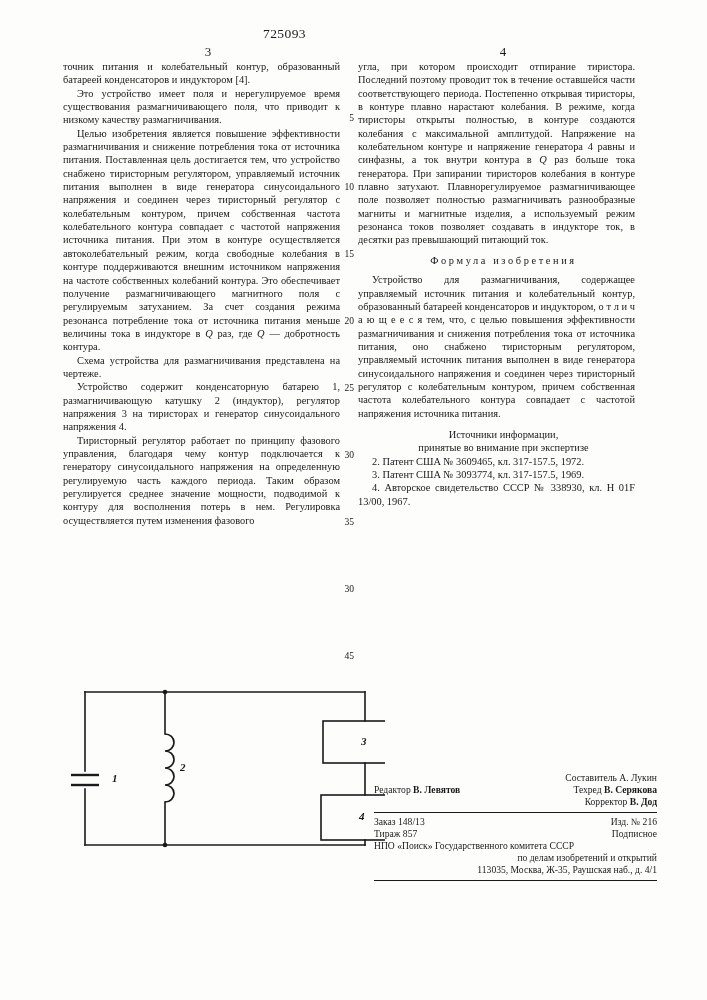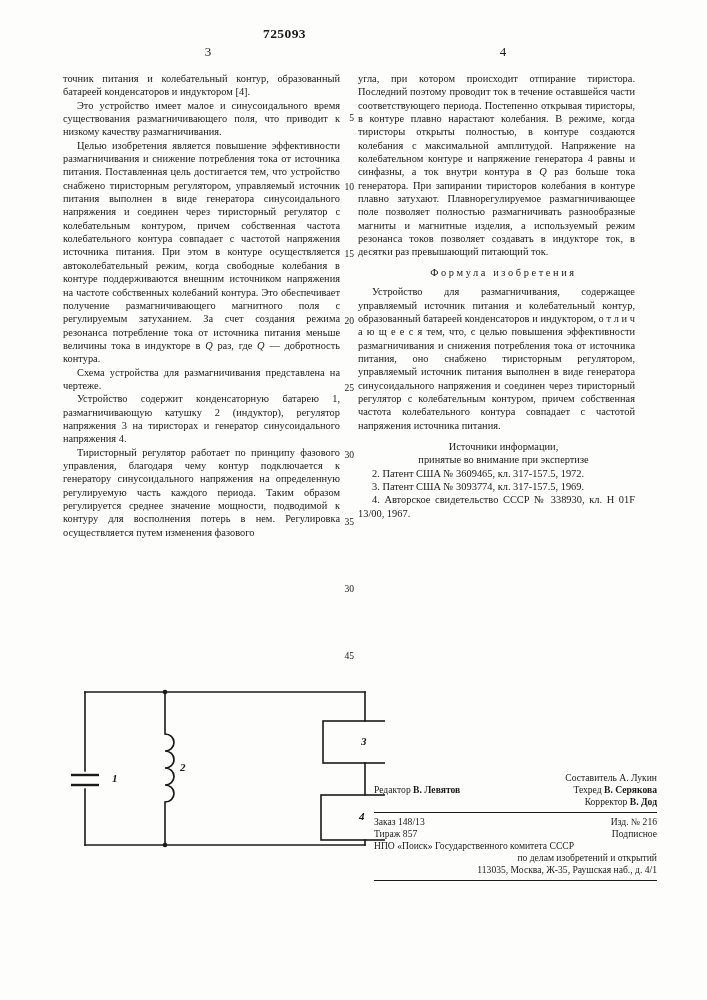--- a/index.html
+++ b/index.html
@@ -20,38 +20,38 @@
   }
 
   
   .patent-number {
     position: absolute;
     top: 26px;
     left: 0;
     width: 569px;
     text-align: center;
     font-size: 13.5px;
-    font-weight: bold;
+    font-weight: normal;
     letter-spacing: 0.4px;
   }
   .col-num {
     position: absolute;
     top: 44px;
     font-size: 13px;
     font-weight: normal;
     text-align: center;
     width: 40px;
   }
   .col-num.left  { left: 188px; }
   .col-num.right { left: 483px; }
 
   
   .column {
     position: absolute;
-    top: 72px;
+    top: 60px;
     width: 277px;
     font-size: 10.4px;
     line-height: 13.35px;
     text-align: justify;
     text-justify: inter-word;
     hyphens: manual;
   }
   .column.left  { left: 63px; }
   .column.right { left: 358px; }
 
@@ -142,21 +142,21 @@
     <span style="top:255px">20</span>
     <span style="top:322px">25</span>
     <span style="top:389px">30</span>
     <span style="top:456px">35</span>
     <span style="top:523px">30</span>
     <span style="top:590px">45</span>
   </div>
 
   <div class="column left">
     <p class="noindent">точник питания и колебательный контур, образованный батареей конденсаторов и индуктором [4].</p>
-    <p>Это устройство имеет малое и синусоидального время существования размагничивающего поля, что приводит к низкому качеству размагничивания.</p>
+    <p>Это устройство имеет поля и нерегулируемое время существования размагничивающего поля, что приводит к низкому качеству размагничивания.</p>
     <p><span>Целью изобретения является повышение эффективности размагничивания и снижение потребления тока от источника питания. Поставленная цель достигается тем, что устройство снабжено тиристорным регулятором, управляемый источник питания выполнен в виде генератора синусоидального напряжения и соединен через тиристорный регулятор с колебательным контуром, причем собственная частота колебательного контура совпадает с частотой напряжения источника питания. При этом в контуре осуществляется автоколебательный режим, когда свободные колебания в контуре поддерживаются внешним источником напряжения на частоте собственных колебаний контура. Это обеспечивает получение размагничивающего магнитного поля с регулируемым затуханием. За счет создания режима резонанса потребление тока от источника питания меньше величины тока в индукторе в </span><span class="ital">Q</span><span> раз, где </span><span class="ital">Q</span><span> — добротность контура.</span></p>
     <p>Схема устройства для размагничивания представлена на чертеже.</p>
     <p>Устройство содержит конденсаторную батарею 1, размагничивающую катушку 2 (индуктор), регулятор напряжения 3 на тиристорах и генератор синусоидального напряжения 4.</p>
     <p>Тиристорный регулятор работает по принципу фазового управления, благодаря чему контур подключается к генератору синусоидального напряжения на определенную регулируемую часть каждого периода. Таким образом регулируется среднее значение мощности, подводимой к контуру для восполнения потерь в нем. Регулировка осуществляется путем изменения фазового</p>
   </div>
 
   <div class="column right">
     <p class="noindent"><span>угла, при котором происходит отпирание тиристора. Последний поэтому проводит ток в течение оставшейся части соответствующего периода. Постепенно открывая тиристоры, в контуре плавно нарастают колебания. В режиме, когда тиристоры открыты полностью, в контуре создаются колебания с максимальной амплитудой. Напряжение на колебательном контуре и напряжение генератора 4 равны и синфазны, а ток внутри контура в </span><span class="ital">Q</span><span> раз больше тока генератора. При запирании тиристоров колебания в контуре плавно затухают. Плавнорегулируемое размагничивающее поле позволяет полностью размагничивать разнообразные магниты и магнитные изделия, а используемый режим резонанса токов позволяет создавать в индукторе ток, в десятки раз превышающий питающий ток.</span></p>
 
     <p class="heading-spaced">Формула изобретения</p>

